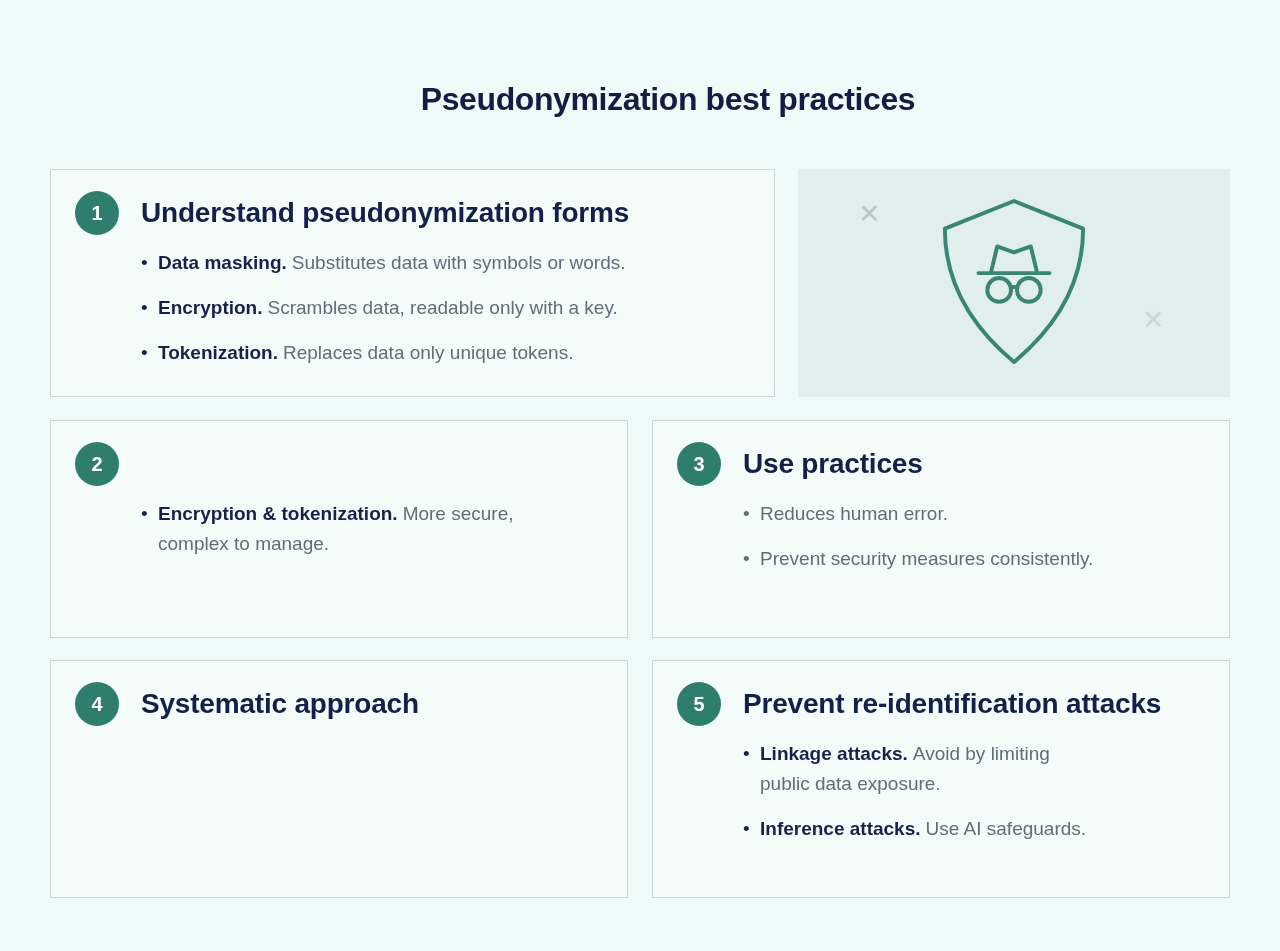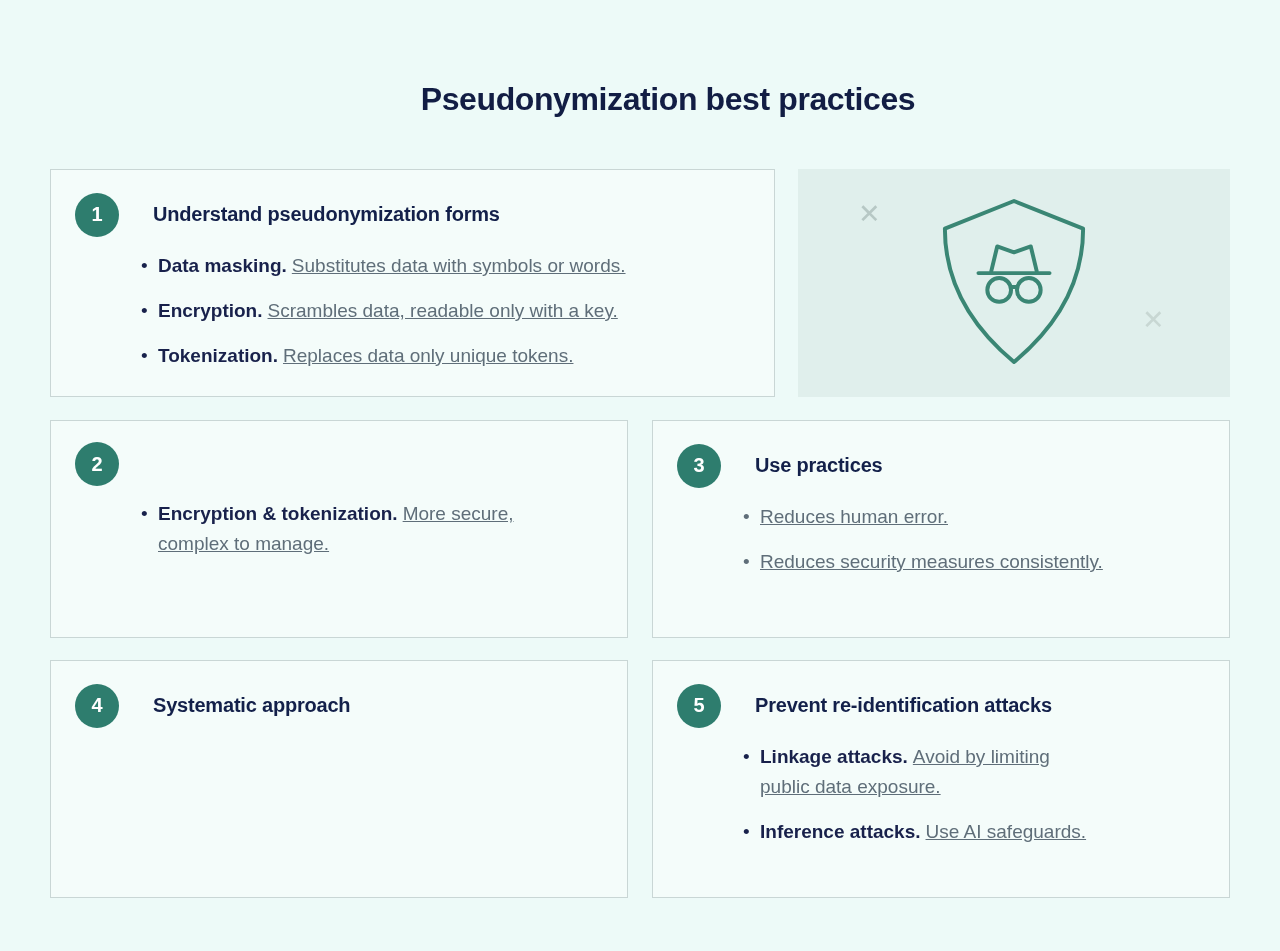--- a/index.html
+++ b/index.html
@@ -35,40 +35,40 @@
   .card-header { display: flex; align-items: center; gap: 22px; }
   .badge {
     width: 44px; height: 44px; flex: 0 0 44px;
     border-radius: 50%;
     background: #2E7D6E;
     color: #FFFFFF;
     display: flex; align-items: center; justify-content: center;
     font-size: 20px; font-weight: 700;
   }
   .card-heading {
-    margin: 12px;
-    font-size: 20px;
+    margin: 0;
+    font-size: 28px;
     font-weight: 700;
     letter-spacing: -0.2px;
     color: #13204A;
   }
   .bullets { list-style: none; margin: 13px 0 0 66px; padding: 0; }
   .bullets li {
     display: flex;
     font-size: 19px;
     line-height: 30px;
     color: #5F6E79;
     margin-bottom: 15px;
   }
   .dot { flex: 0 0 17px; width: 17px; color: #5F6E79; }
   .dot::before { content: "\2022"; }
   li.has-lead .dot { color: #18214B; }
   .lead { font-weight: 700; color: #18214B; margin-right: 5px; margin-top: 44px; }
   .lead:empty { margin-right: 0; display: none; }
-  .desc { white-space: pre-line; text-decoration: underline; }
+  .desc { white-space: pre-line; }
   .illustration-panel {
     position: absolute;
     left: 798px; top: 169px; width: 432px; height: 228px;
     background: #E0EFEC;
   }
   .shield-wrap {
     position: absolute;
     left: 137px; top: 27px;
     width: 158px; height: 172px;
   }
@@ -143,21 +143,21 @@
       <div class="badge">3</div>
       <h2 class="card-heading">Use practices</h2>
     </div>
     <ul class="bullets">
       <li>
         <span class="dot"></span>
         <span class="content"><span class="desc">Reduces human error.</span></span>
       </li>
       <li>
         <span class="dot"></span>
-        <span class="content"><span class="desc">Reduces security measures consistently.</span></span>
+        <span class="content"><span class="desc">Prevent security measures consistently.</span></span>
       </li>
     </ul>
   </section>
 
   <section class="card" id="card-4">
     <div class="card-header">
       <div class="badge">4</div>
       <h2 class="card-heading">Systematic approach</h2>
     </div>
   </section>

